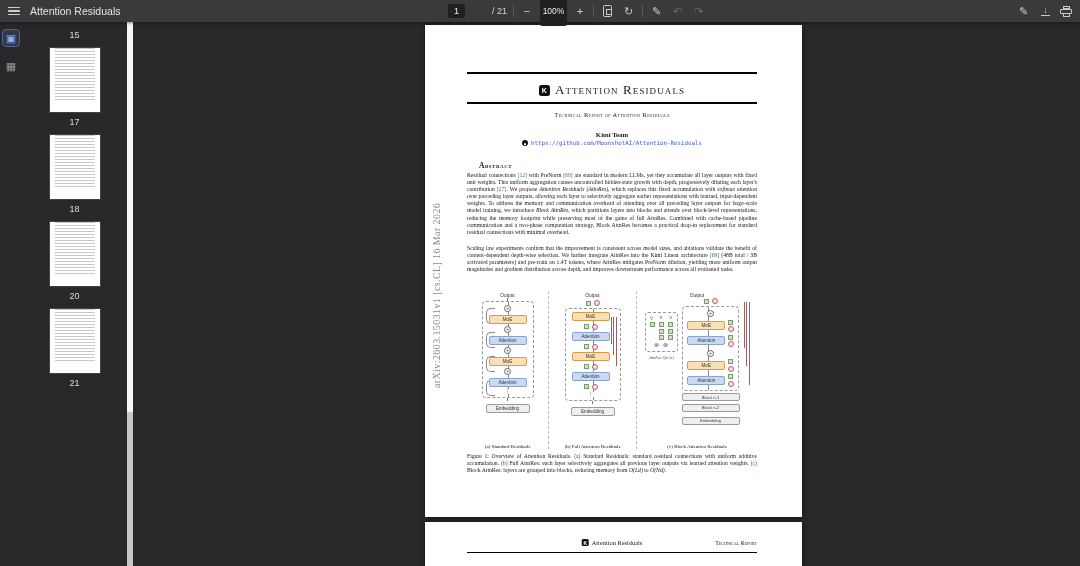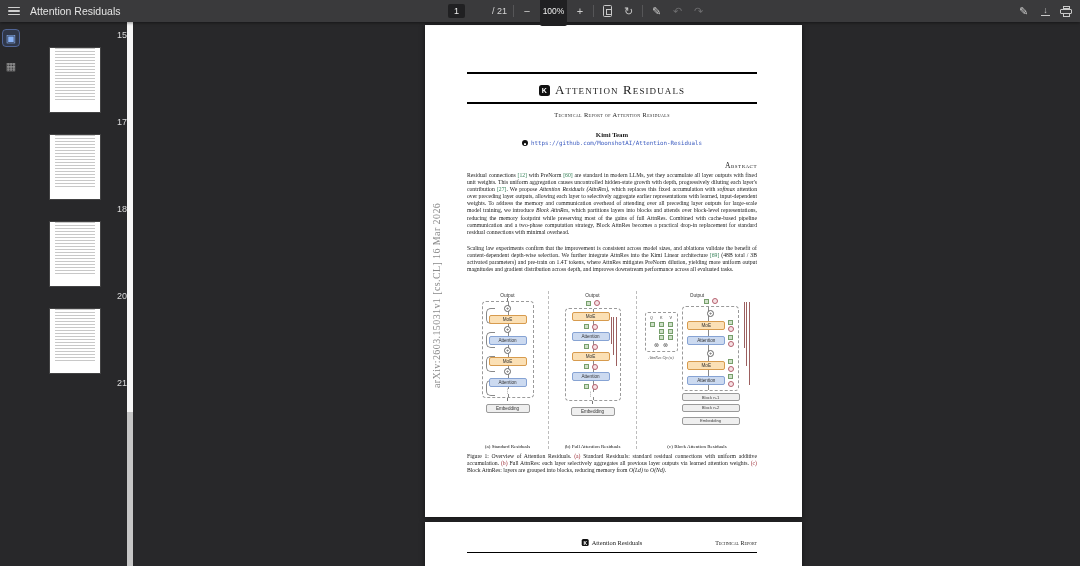--- a/index.html
+++ b/index.html
@@ -39,21 +39,21 @@
   
   .rail { position:absolute; left:0; top:22px; width:22px; bottom:0; background:#28282a; z-index:10; }
   .rail-btn { width:16px; height:16px; margin:8px auto 12px auto; display:flex; align-items:center;
               justify-content:center; font-size:11px; border-radius:3px; cursor:pointer; }
   .rail-btn.active { color:#8ab4f8; background:rgba(100,150,255,.14); outline:1px solid rgba(120,160,255,.5); }
   .rail-btn.idle { color:#9a9a9a; }
 
   
   .sidebar { position:absolute; left:22px; top:22px; width:105px; bottom:0; background:#28282a;
              overflow:hidden; z-index:9; }
-  .thumb-label { text-align:right; color:#dcdcdc; font-size:9px; height:13px; line-height:13px; }
+  .thumb-label { text-align:center; color:#dcdcdc; font-size:9px; height:13px; line-height:13px; }
   .thumb-label.first { margin-top:7px; margin-bottom:6px; }
   .titem { margin-bottom:6px; cursor:pointer; }
   .thumb-page { width:50px; height:64px; background:#ffffff; margin:0 auto 4px auto;
                 box-shadow:0 0 0 1px rgba(255,255,255,.12); }
   .tlines { margin:6px 5px 5px 5px; height:52px;
             background:repeating-linear-gradient(to bottom,#c8c8c8 0,#c8c8c8 1px,transparent 1px,transparent 3px); }
 
   
   .scrollstrip { position:absolute; left:127px; top:22px; width:6px; bottom:0; background:#f6f6f6; z-index:11; }
   .scrollthumb { position:absolute; left:0; top:390px; width:6px; bottom:0; background:#c6c6c6; }
@@ -80,21 +80,21 @@
   .rule2 { position:absolute; top:77px; left:0; width:290px; height:2px; background:#000; }
   .subtitle { position:absolute; top:86px; left:0; width:290px; text-align:center;
               font-variant:small-caps; font-size:6.4px; letter-spacing:.4px; }
   .team { position:absolute; top:106px; left:0; width:290px; text-align:center; font-weight:bold; font-size:6.8px; }
   .ghrow { position:absolute; top:115px; left:0; width:290px; display:flex; align-items:center;
            justify-content:center; gap:3px; }
   .gh-ico { width:6px; height:6px; border-radius:50%; background:#111; position:relative; }
   .gh-ico::after { content:""; position:absolute; left:1.8px; top:2.6px; width:2.4px; height:2.4px;
                    border-radius:50% 50% 0 0; background:#fff; }
   .ghurl { font-family:"DejaVu Sans Mono", monospace; font-size:5.8px; color:#3b5bbf; }
-  .absheading { position:absolute; top:136px; left:0; width:290px; text-align:right; font-weight:normal;
+  .absheading { position:absolute; top:136px; left:12px; width:290px; text-align:left; font-weight:bold;
                 font-variant:small-caps; font-size:7.6px; letter-spacing:.5px; }
   .abs-p { position:absolute; left:0; width:290px; font-size:5.7px; line-height:7.1px; text-align:justify; }
   .abs-p1 { top:147px; }
   .abs-p2 { top:220px; }
   .seg-cite { color:#2e7d52; }
   .seg-ref { color:#9e3039; }
   .seg-italic { font-style:italic; }
 
   
   .figure { position:absolute; top:266px; left:0; width:290px; height:158px; display:flex;

